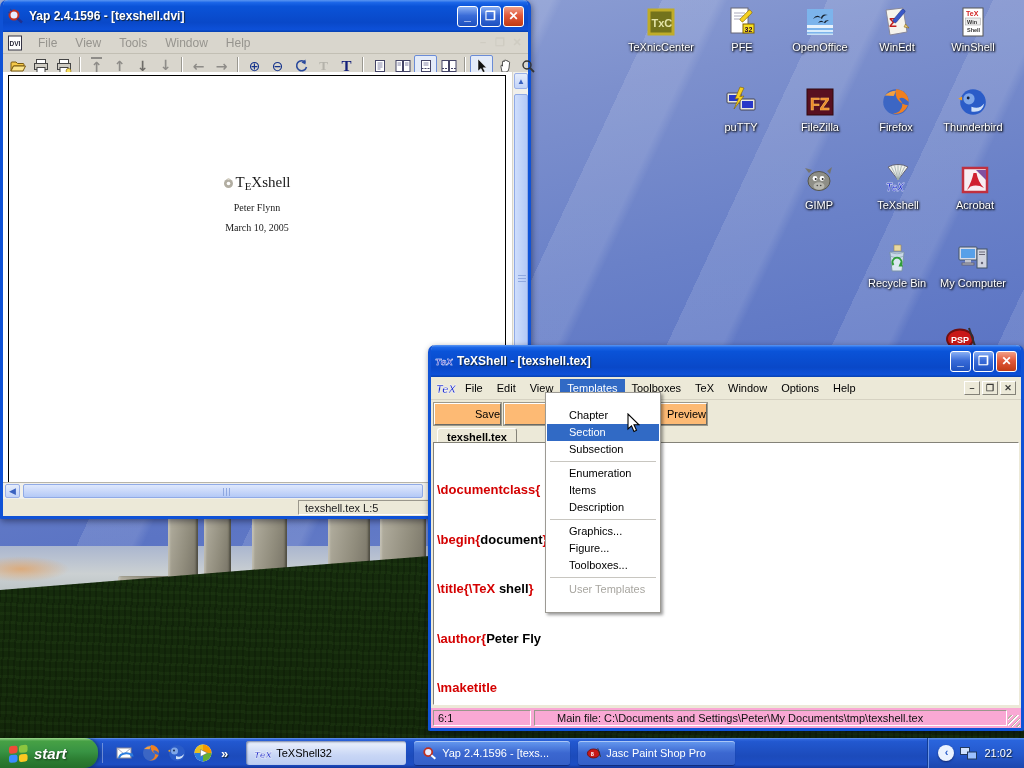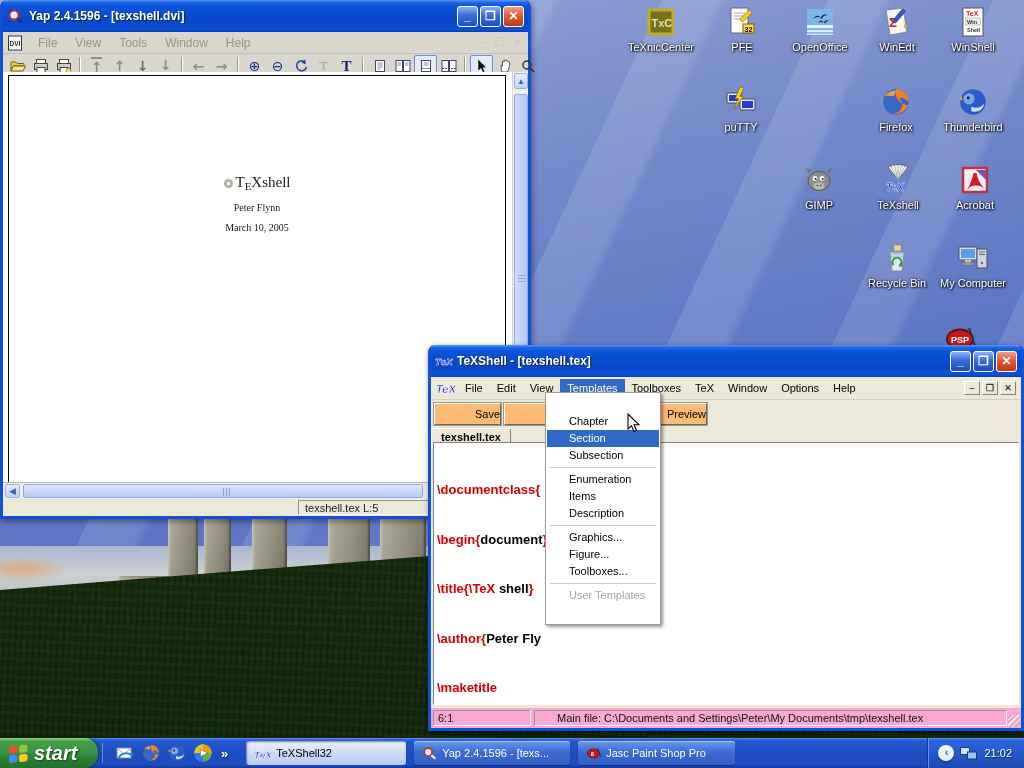--- a/index.html
+++ b/index.html
@@ -92,50 +92,50 @@
   .xmenurow { height:23px; background:#ece9d8; display:flex; align-items:center; padding:0 5px; border-bottom:1px solid #d6d2c2;}
   .xmenu-item { color:#000; font-size:11px; padding:3px 7px; }
   .xmenu-item.sel { background:#316ac5; color:#fff; }
   .mdibtns { margin-left:auto; display:flex; gap:2px; }
   .mdib { width:16px; height:14px; border:1px solid; border-color:#fff #848278 #848278 #fff; background:#ece9d8;
           color:#3a3a38; font-size:9px; font-weight:bold; text-align:center; line-height:12px;}
   .xtools { position:relative; height:27px; background:#ece9d8; }
   .xbtn { position:absolute; top:3px; height:22px; border:1px solid; border-color:#fff #6a6a64 #6a6a64 #fff;
           outline:1px solid #9c998c; background:#fdba74; font-size:11px; color:#000; text-align:right; line-height:20px;}
   .tabrow { position:relative; height:20px; background:#ece9d8; }
-  .tab { position:absolute; left:0; top:1px; width:80px; height:19px; background:#ece9d8;
+  .tab { position:absolute; left:6px; top:1px; width:80px; height:19px; background:#ece9d8;
          border:1px solid; border-color:#fff #848278 #ece9d8 #fff; border-radius:3px 3px 0 0;
          font-size:11px; font-weight:bold; text-align:center; line-height:17px; }
   .editor { position:absolute; left:2px; right:2px; top:97px; bottom:23px; background:#fff;
             border:1px solid; border-color:#848278 #fff #fff #848278; padding:6px 0 0 3px;
             font-size:13px; font-weight:bold; line-height:16.5px; white-space:pre; overflow:hidden;}
   .cmd { color:#d40000; } .arg { color:#000; }
   .xstatus { position:absolute; left:0; right:0; bottom:0; height:20px; background:#f9a8d4; font-size:11px; color:#111;}
   .xp1 { position:absolute; left:2px; top:2px; width:98px; bottom:2px; border:1px solid; border-color:#9a978c #fff #fff #9a978c; padding:1px 4px;}
   .xp2 { position:absolute; left:103px; right:14px; top:2px; bottom:2px; border:1px solid; border-color:#9a978c #fff #fff #9a978c; padding:1px 22px; white-space:nowrap; overflow:hidden;}
   .gripcorner { position:absolute; right:1px; bottom:1px; width:12px; height:12px;
     background:repeating-linear-gradient(135deg,transparent 0 2px,#b8b4a4 2px 3px,#fff 3px 4px); }
 
   
   #tplmenu { position:absolute; left:545px; top:392px; width:116px; z-index:20; background:#fff;
-             border:1px solid #9c9a94; box-shadow:2px 2px 3px rgba(0,0,0,.4); padding:20px 1px; }
+             border:1px solid #9c9a94; box-shadow:2px 2px 3px rgba(0,0,0,.4); padding:14px 1px; }
   .mitem { height:17px; line-height:17px; font-size:11px; color:#000; padding-left:22px; white-space:nowrap;}
   .mitem.hl { background:#316ac5; color:#fff; }
   .mitem.dis { color:#a8a6a0; }
   .msep { height:1px; background:#c8c6c0; margin:3px 3px; }
 
   #cursor { position:absolute; left:626px; top:413px; z-index:30; }
 
   
   #taskbar { position:absolute; left:0; bottom:0; width:1024px; height:30px; z-index:40;
     background:linear-gradient(180deg,#6a96ea 0%,#2f66dd 5%,#2258d0 12%,#1c4bbb 60%,#1d4ec4 88%,#15379c 100%); display:flex; align-items:center;}
   #startbtn { width:98px; height:30px; border-radius:0 14px 14px 0; display:flex; align-items:center; gap:5px; padding:0 14px 0 8px;
     background:linear-gradient(180deg,#9ed68e 0%,#47a145 10%,#389343 45%,#2d7f33 70%,#256f2a 100%);
     box-shadow:1px 0 4px rgba(0,30,0,.5); }
-  #startbtn span { color:#fff; font-size:20px; font-weight:bold; font-style:italic; text-shadow:1px 1px 2px #1a3a1a; }
+  #startbtn span { color:#fff; font-size:15px; font-weight:bold; font-style:italic; text-shadow:1px 1px 2px #1a3a1a; }
   .ql { display:flex; align-items:center; gap:6px; padding:0 8px 0 12px;
         border-left:1px solid rgba(255,255,255,.35); margin-left:4px; }
   .qlicon { width:20px; height:20px; }
   .chev { color:#fff; font-size:13px; font-weight:bold; text-shadow:1px 1px 1px #123; padding:0 2px;}
   .task { height:24px; margin-left:8px; border-radius:3px; display:flex; align-items:center; gap:4px; padding:0 8px;
     background:linear-gradient(180deg,#669af0 0%,#3b67d0 50%,#3560c8 100%); box-shadow:0 1px 1px rgba(0,0,30,.4), inset 0 1px 0 rgba(255,255,255,.45);
     color:#fff; font-size:11px; white-space:nowrap; overflow:hidden; }
   .task.active { background:linear-gradient(180deg,#eef3fd,#c8d6f5 60%,#bccdf2); color:#000;
     box-shadow:inset 1px 1px 2px rgba(20,40,90,.55); }
   .task svg { flex:none; }
@@ -217,20 +217,27 @@
   <div class="dicon" style="left:703px;top:86px;">
     <svg width="32" height="32" viewBox="0 0 32 32">
         <rect x="2" y="7" width="14" height="10" rx="1" fill="#e8e8e0" stroke="#445"></rect>
         <rect x="4" y="9" width="10" height="6" fill="#2838c8"></rect>
         <rect x="15" y="13" width="15" height="11" rx="1" fill="#e8e8e0" stroke="#445"></rect>
         <rect x="17" y="15" width="11" height="7" fill="#2838c8"></rect>
         <path d="M15 1 L10 13 L13.5 12.5 L9 23 L19 10 L14.8 10.6 L19 2 Z" fill="#f8d020" stroke="#806000" stroke-width=".6"></path>
       </svg>
     <div class="dlabel">puTTY</div>
   </div>
+  <div class="dicon" style="left:782px;top:86px;">
+    <svg width="32" height="32" viewBox="0 0 32 32">
+        <rect x="3" y="3" width="26" height="26" fill="#581020" stroke="#30090f"></rect>
+        <text x="6" y="24" font-size="16" font-weight="bold" fill="#f08828" stroke="#f8c060" stroke-width=".5">FZ</text>
+      </svg>
+    <div class="dlabel">FileZilla</div>
+  </div>
   <div class="dicon" style="left:858px;top:86px;">
     <svg width="32" height="32" viewBox="0 0 20 20">
         <circle cx="10" cy="10" r="8" fill="#3c66c4"></circle>
         <path d="M10 2 A8 8 0 0 1 18 10 Q14 6 12 8 Q16 12 12 16 Q10 17 8 17.5 Q15 18 17.5 12 A8 8 0 0 1 10 2" fill="#f08020"></path>
         <path d="M3 6 Q6 3 10 3 L8.6 6.2 Z" fill="#f4a040"></path>
       </svg>
     <div class="dlabel">Firefox</div>
   </div>
   <div class="dicon" style="left:935px;top:86px;">
     <svg width="32" height="32" viewBox="0 0 20 20">

